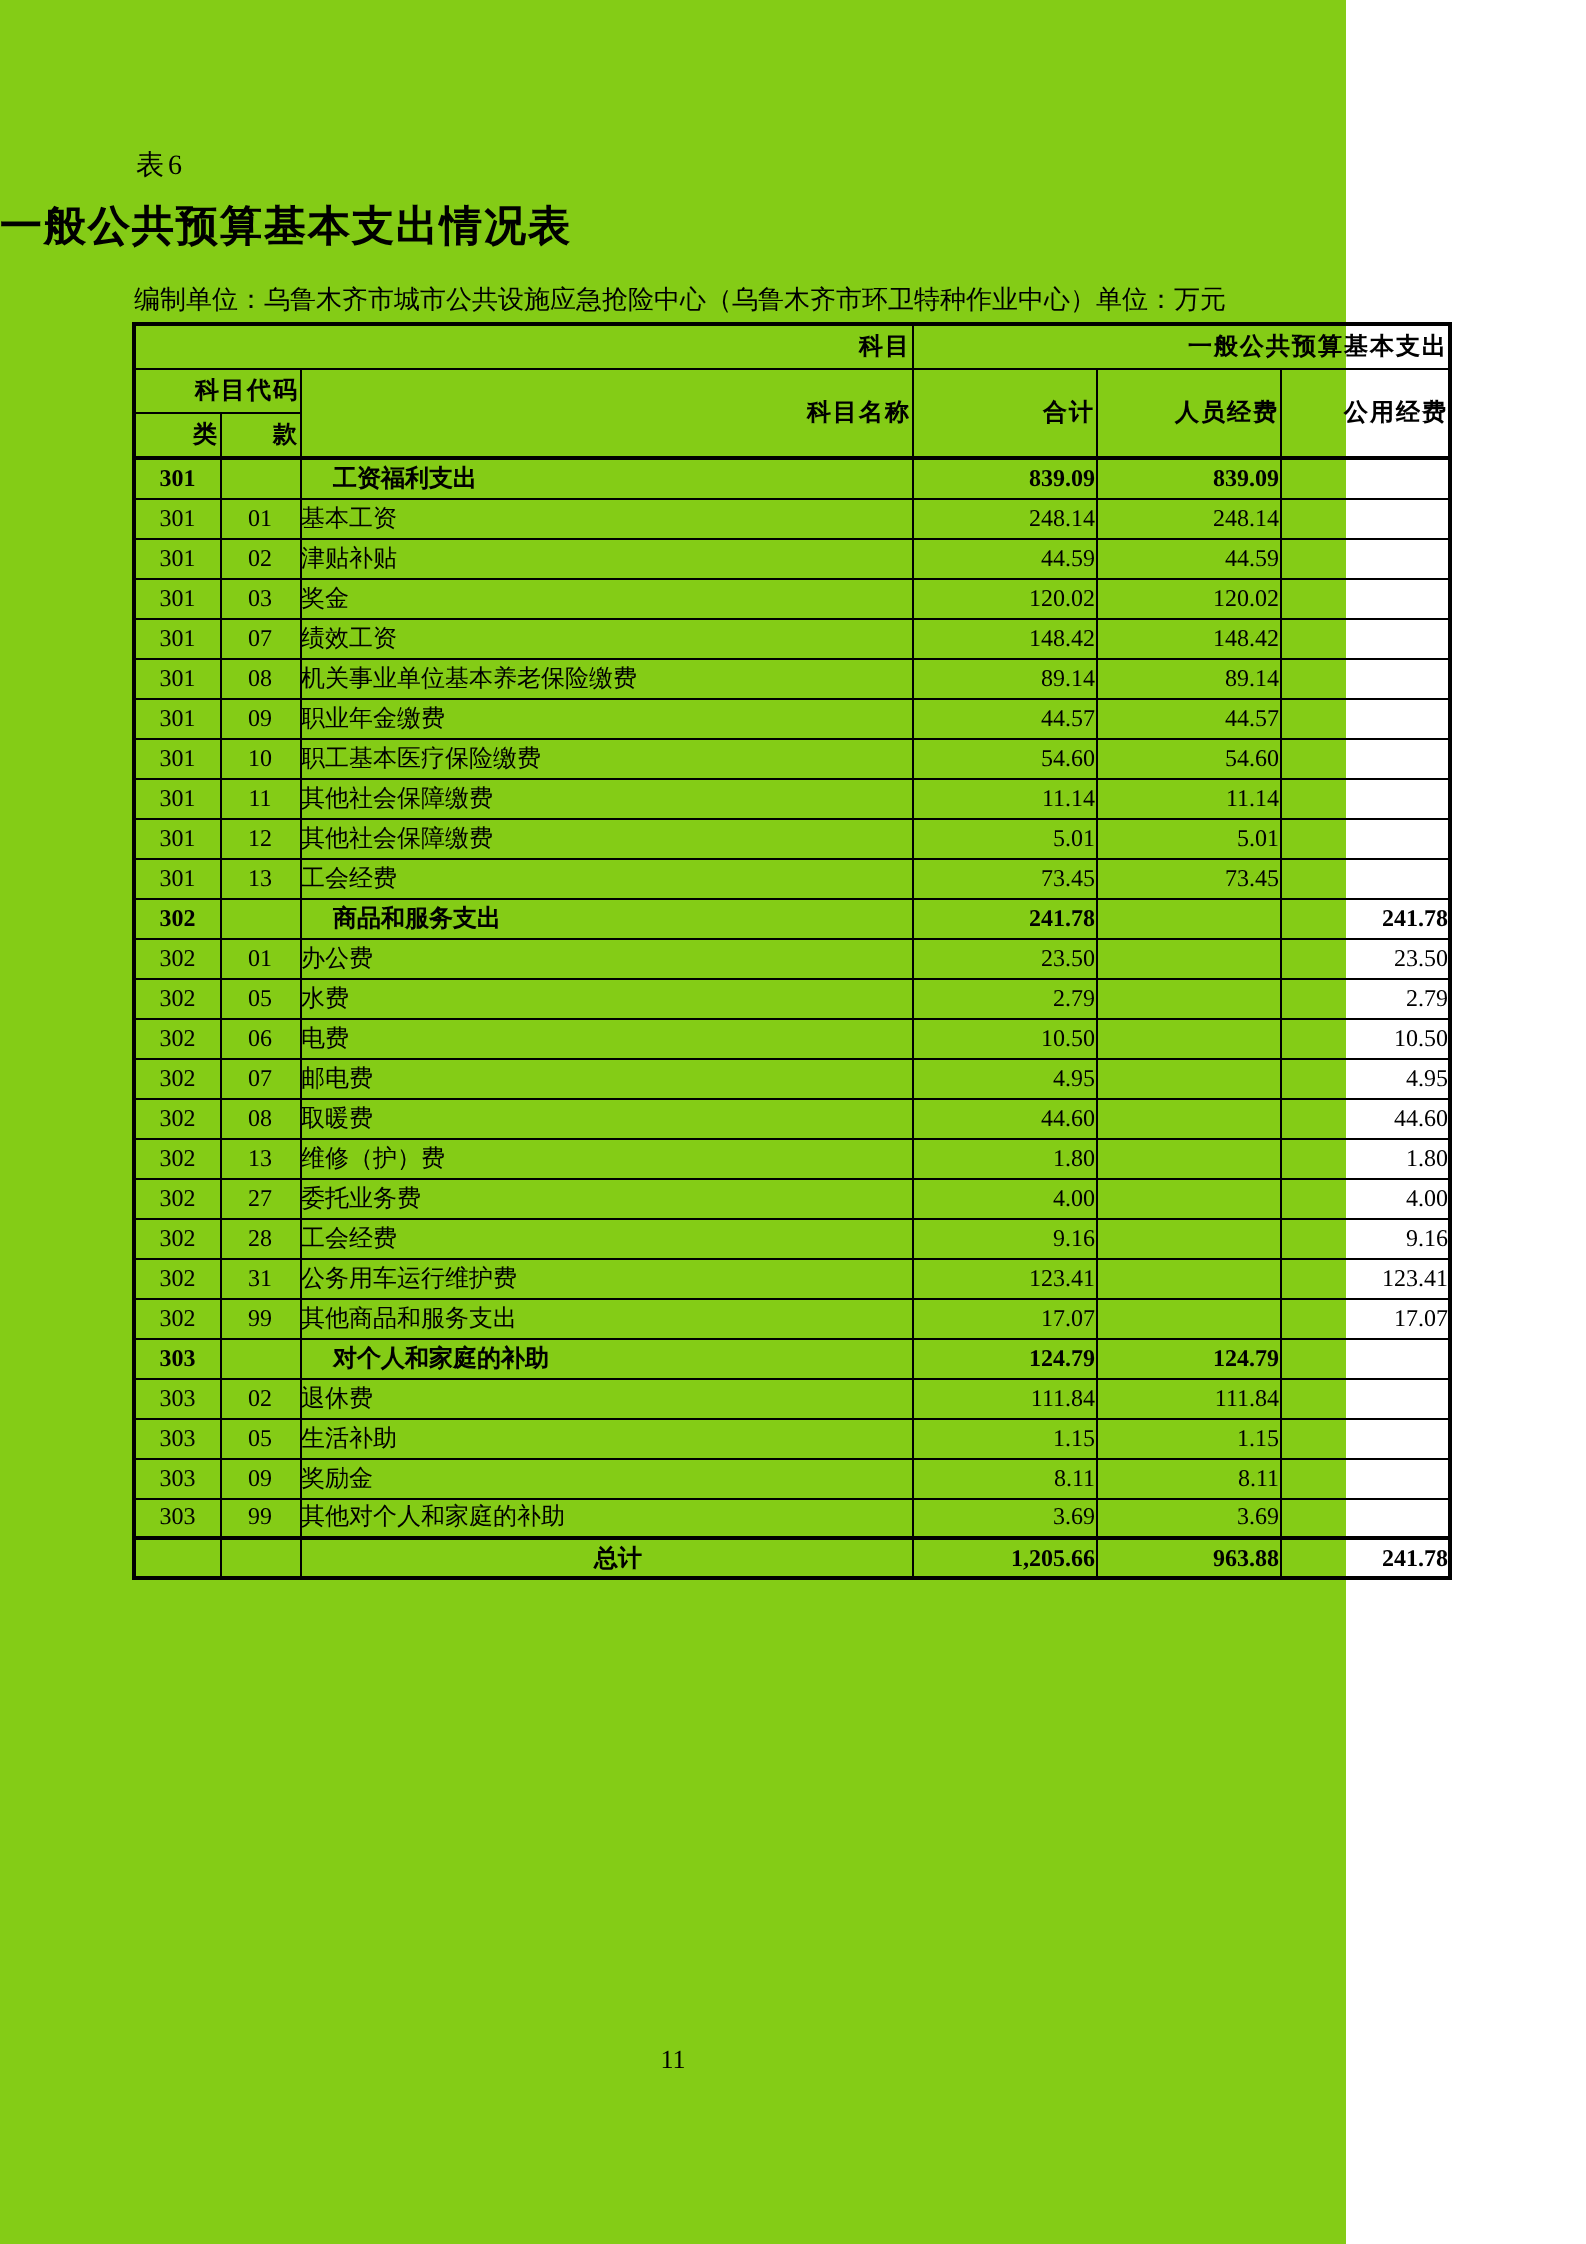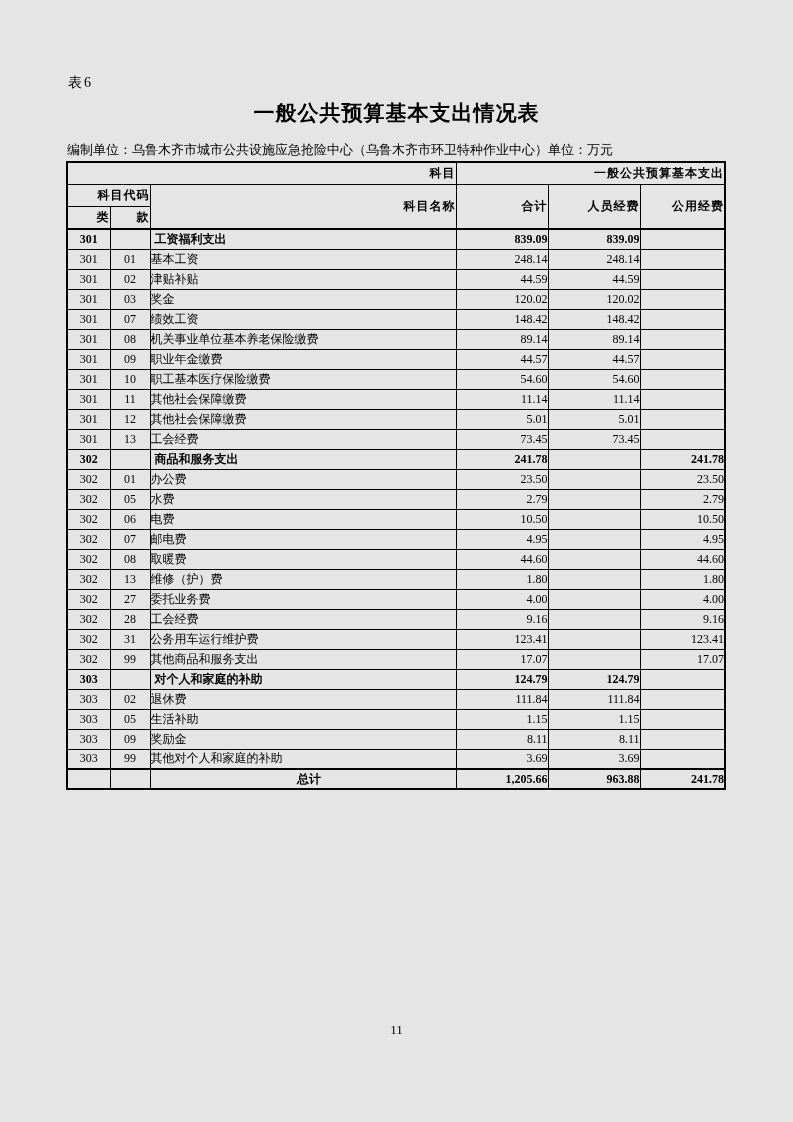--- a/index.html
+++ b/index.html
@@ -9,38 +9,38 @@
   }
   body {
     width: 793px;
     height: 1122px;
     font-family: "Liberation Serif", "DejaVu Serif", serif;
     color: #000000;
     overflow: hidden;
   }
   .sheet {
     position: relative;
-    width: 793px;
+    width: 673px;
     height: 1122px;
-    background: #e5e5e5;
+    background: #84cc16;
   }
   .sheet-label {
     position: absolute;
     left: 68px;
     top: 74px;
     font-size: 14px;
     letter-spacing: 2px;
   }
   .doc-title {
     position: absolute;
     left: 0;
     right: 0;
     top: 99px;
     margin: 0;
-    text-align: center;
+    text-align: left;
     font-size: 21px;
     font-weight: bold;
     letter-spacing: 1px;
   }
   .meta-row {
     position: absolute;
     left: 67px;
     top: 141px;
     width: 658px;
     display: flex;
@@ -69,21 +69,21 @@
     text-align: right;
     height: 21px;
     letter-spacing: 1px;
   }
   tbody tr { height: 20px; }
   tbody tr:first-child td { border-top: 2px solid #000000; }
   td.cell-code { text-align: center; }
   td.cell-name { text-align: left; padding-left: 15px; }
   td.cell-num  { text-align: right; padding-right: 5px; }
   tr.section td { font-weight: bold; }
-  tr.section td.cell-name { padding-left: 4px; }
+  tr.section td.cell-name { padding-left: 16px; }
   tr.total td {
     font-weight: bold;
     border-top: 2px solid #000000;
   }
   tr.total td.cell-name {
     text-align: center;
     padding-left: 12px;
   }
   .page-number {
     position: absolute;

